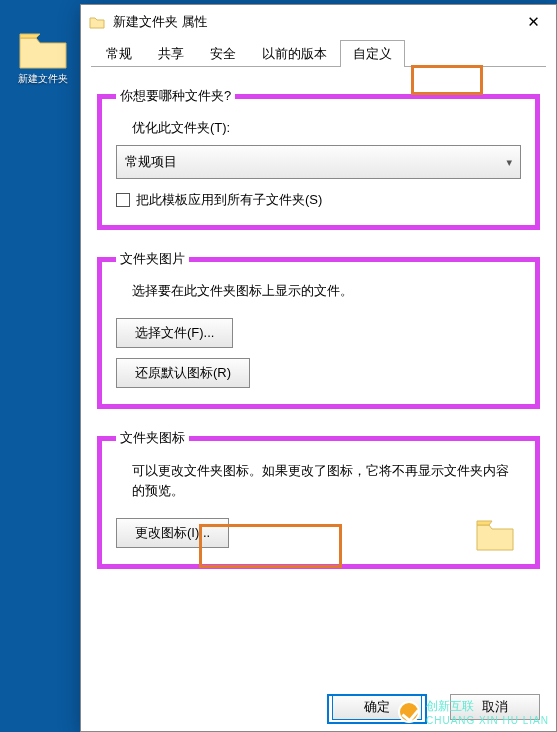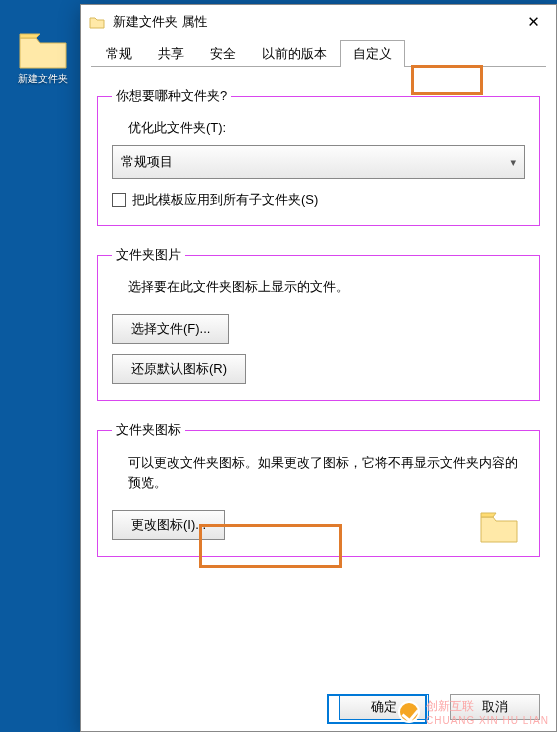--- a/index.html
+++ b/index.html
@@ -18,34 +18,34 @@
   .tabs-row { display: flex; align-items: flex-end; padding-left: 12px; height: 28px; position: relative; }
   .tabs-row::after { content:""; position:absolute; left:10px; right:10px; bottom:0; height:1px; background:#aaa; }
   .tab { padding: 4px 12px; font-size: 13px; border: 1px solid transparent; border-bottom: none; position: relative; z-index:1; cursor:pointer; }
   .tab.active { border-color: #aaa; background:#fff; }
   .tab.active::after { content:""; position:absolute; left:0; right:0; bottom:-1px; height:2px; background:#fff; }
   .hl-tab { position:absolute; border: 3px solid #e07b2c; z-index:2; }
   .hl-tab.t1 { left: 330px; top: 60px; width: 72px; height: 30px; }
   .hl-tab.t2 { left: 118px; top: 519px; width: 143px; height: 44px; }
   .hl-ok { position:absolute; border:2px solid #0078d7; left:246px; top:689px; width:100px; height:30px; }
   .body-area { flex: 1; padding: 20px 16px 0 16px; overflow: hidden; }
-  fieldset.group { border: 1px solid #d946ef; margin: 0 0 20px 0; padding: 10px 14px 16px 14px; }
+  fieldset.group { border: 5px solid #d946ef; margin: 0 0 20px 0; padding: 10px 14px 16px 14px; }
   fieldset.group legend { font-size: 13px; padding: 0 4px; }
   .row-label { font-size: 13px; margin: 4px 0 8px 16px; }
   .combo { width: 100%; height: 28px; border: 1px solid #888; background: linear-gradient(#fdfdfd,#e8e8e8); display:flex; align-items:center; padding:16px 8px; font-size:13px; position:relative; cursor:pointer; }
   .combo .chev { margin-left:auto; font-size:11px; color:#555; }
   .checkbox-row { display:flex; align-items:center; margin-top:12px; font-size:13px; }
   .checkbox-row .box { width:14px; height:14px; border:1px solid #555; margin-right:6px; background:#fff; }
   .btn { display:inline-flex; align-items:center; justify-content:center; height:30px; padding:0 18px; border:1px solid #888; background: linear-gradient(#fdfdfd,#e6e6e6); font-size:13px; cursor:pointer; margin-top:10px; margin-right:10px; }
   .group-pic { position:relative; }
   .group-icon-preview { position:absolute; right:20px; bottom:12px; width:40px; height:34px; }
-  .buttons-bar { height:48px; display:flex; justify-content:flex-end; align-items:center; padding-right:16px; gap:21px; }
+  .buttons-bar { height:48px; display:flex; justify-content:flex-end; align-items:center; padding-right:16px; gap:28px; }
   .dlg-btn { width:90px; height:26px; border:1px solid #999; background: linear-gradient(#fdfdfd,#e6e6e6); font-size:13px; display:flex; align-items:center; justify-content:center; cursor:pointer; }
   .dlg-btn.primary { border:1px solid #0078d7; }
-  .brand { position:absolute; right:8px; bottom:6px; display:flex; align-items:center; gap:6px; color:#fca5a5; font-size:12px; }
+  .brand { position:absolute; right:8px; bottom:6px; display:flex; align-items:center; gap:6px; color:#5eead4; font-size:12px; }
   .brand .mark { width:22px; height:22px; border-radius:50%; background:#f5a623; border:2px solid #fff; position:relative; }
   .brand .mark::before{content:"";position:absolute;left:5px;top:3px;width:8px;height:12px;border-right:3px solid #fff;border-bottom:3px solid #fff;transform:rotate(40deg);}
   .brand .en { font-size:10px; letter-spacing:1px; opacity:.9; }
 </style>
 </head>
 <body>
 
 <div class="desktop">
 
   <div class="desktop-icon">

